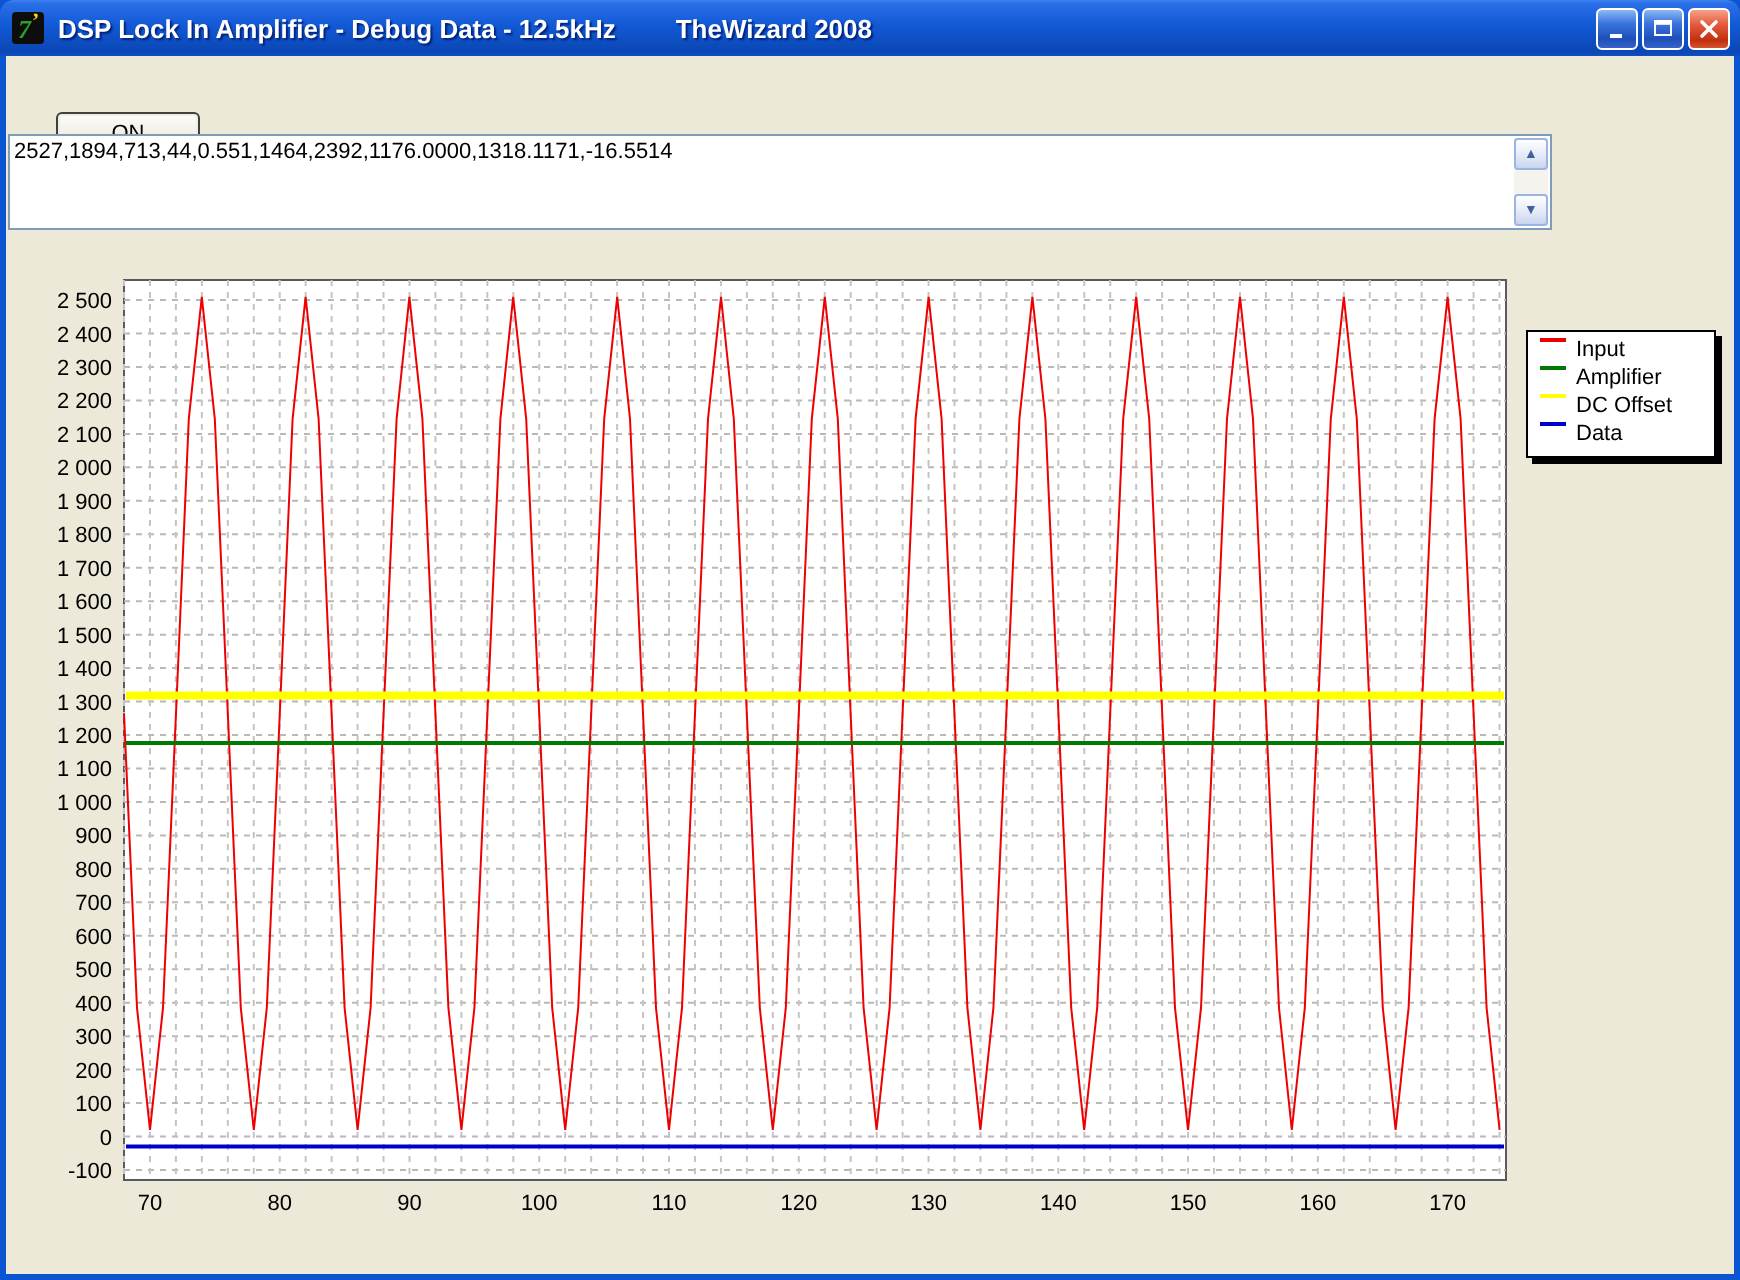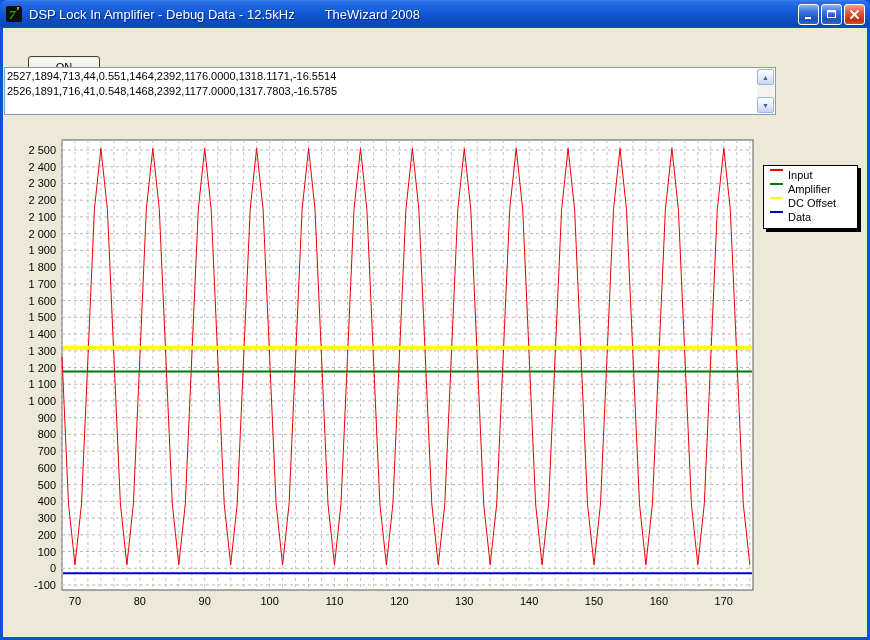--- a/index.html
+++ b/index.html
@@ -6,21 +6,21 @@
   *{box-sizing:border-box;}
   body{font-family:"Liberation Sans", sans-serif;}
 
   .window{position:relative;width:870px;height:640px;background:#0b55d3;display:flex;flex-direction:column;overflow:hidden;}
 
   
   .titlebar{height:28px;flex:0 0 28px;display:flex;align-items:center;padding:0 5px 0 6px;
     border-radius:7px 7px 0 0;
     background:linear-gradient(180deg,#3d83f0 0%,#2a6fe8 6%,#1259d6 45%,#0b47b4 92%,#0d50c4 100%);}
   .app-icon{width:18px;height:18px;margin-right:5px;flex:0 0 18px;}
-  .title-text{color:#ffffff;font-size:13px;font-weight:normal;text-shadow:1px 1px 1px #00227a;white-space:nowrap;}
+  .title-text{color:#ffffff;font-size:13px;font-weight:bold;text-shadow:1px 1px 1px #00227a;white-space:nowrap;}
   .title-right{margin-left:30px;text-align:right;}
   .winbtns{margin-left:auto;display:flex;gap:2px;}
   .wbtn{width:21px;height:21px;border:1px solid #ffffff;border-radius:3px;padding:0;
     display:flex;align-items:center;justify-content:center;cursor:pointer;}
   .wbtn.blue{background:linear-gradient(180deg,#8db8f2 0%,#3b74dd 35%,#1e50bb 75%,#3463c8 100%);}
   .wbtn.red{background:linear-gradient(180deg,#f3a28a 0%,#e4573b 40%,#c22f0e 80%,#d5542f 100%);}
 
   
   .content{flex:1;margin:0 3px 3px 3px;background:#ECE9D8;position:relative;}
 
@@ -83,21 +83,20 @@
     </span>
   </div>
 
   <div class="content">
 
     <button class="on-button">ON</button>
 
     <div class="debug-box">
       <div class="debug-lines">
         <div>2527,1894,713,44,0.551,1464,2392,1176.0000,1318.1171,-16.5514</div>
-        <div>2526,1891,716,41,0.548,1468,2392,1177.0000,1317.7803,-16.5785</div>
       </div>
       <div class="vscroll">
         <div class="sbtn">
             <span>▲</span>
           </div>
         <div class="strack"></div>
         <div class="sbtn">
             <span>▼</span>
           </div>
       </div>

